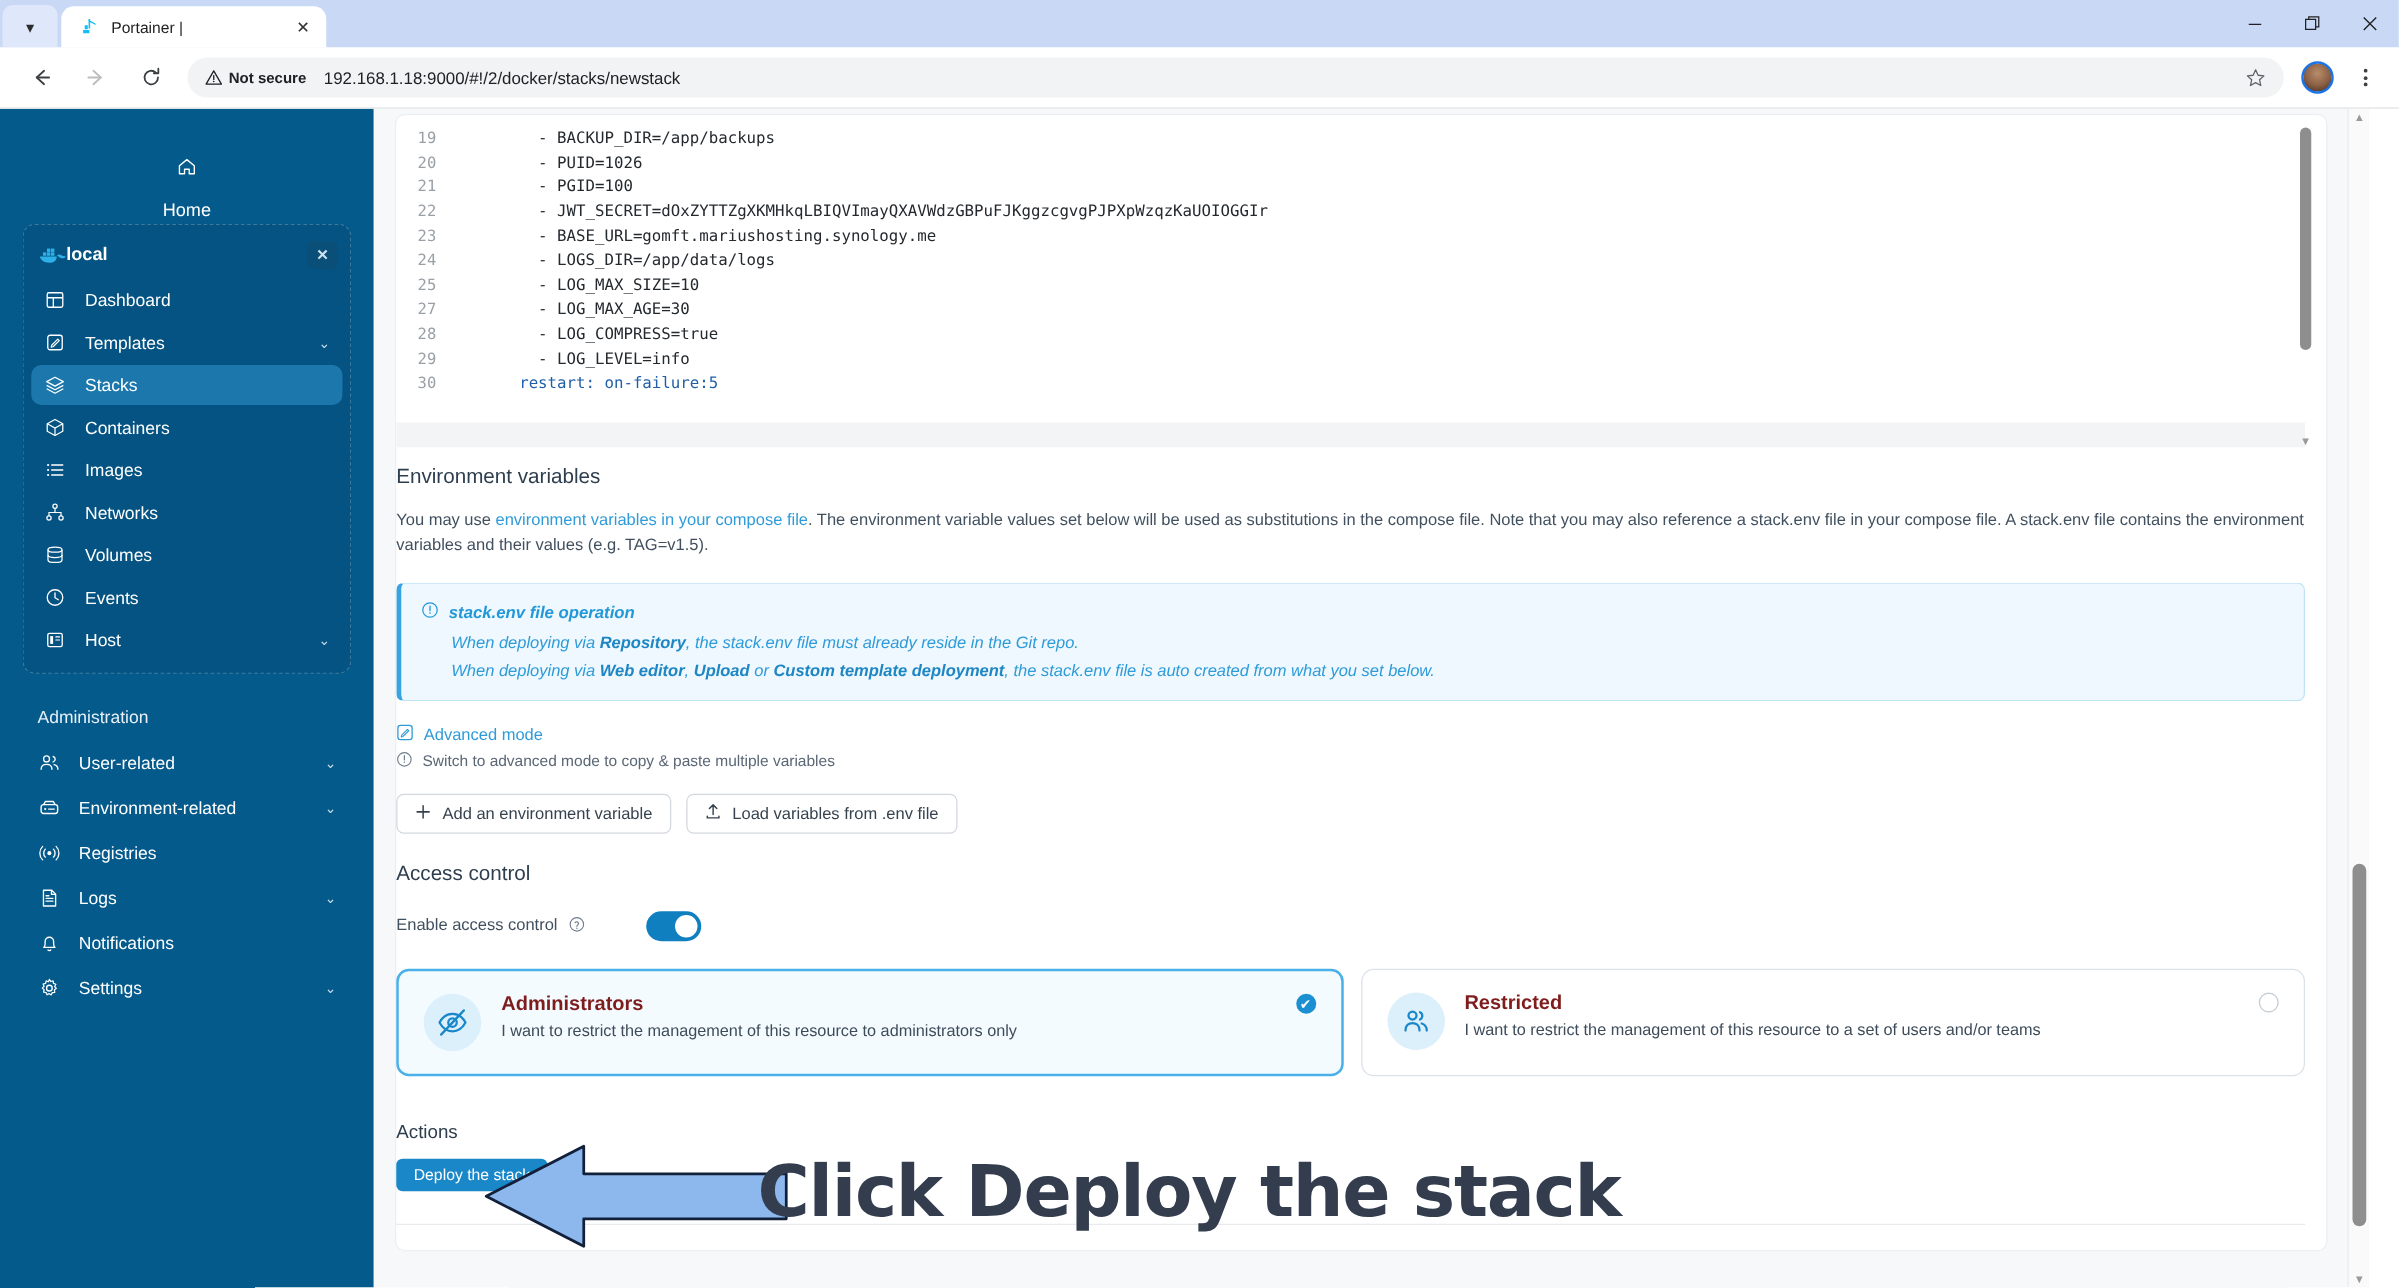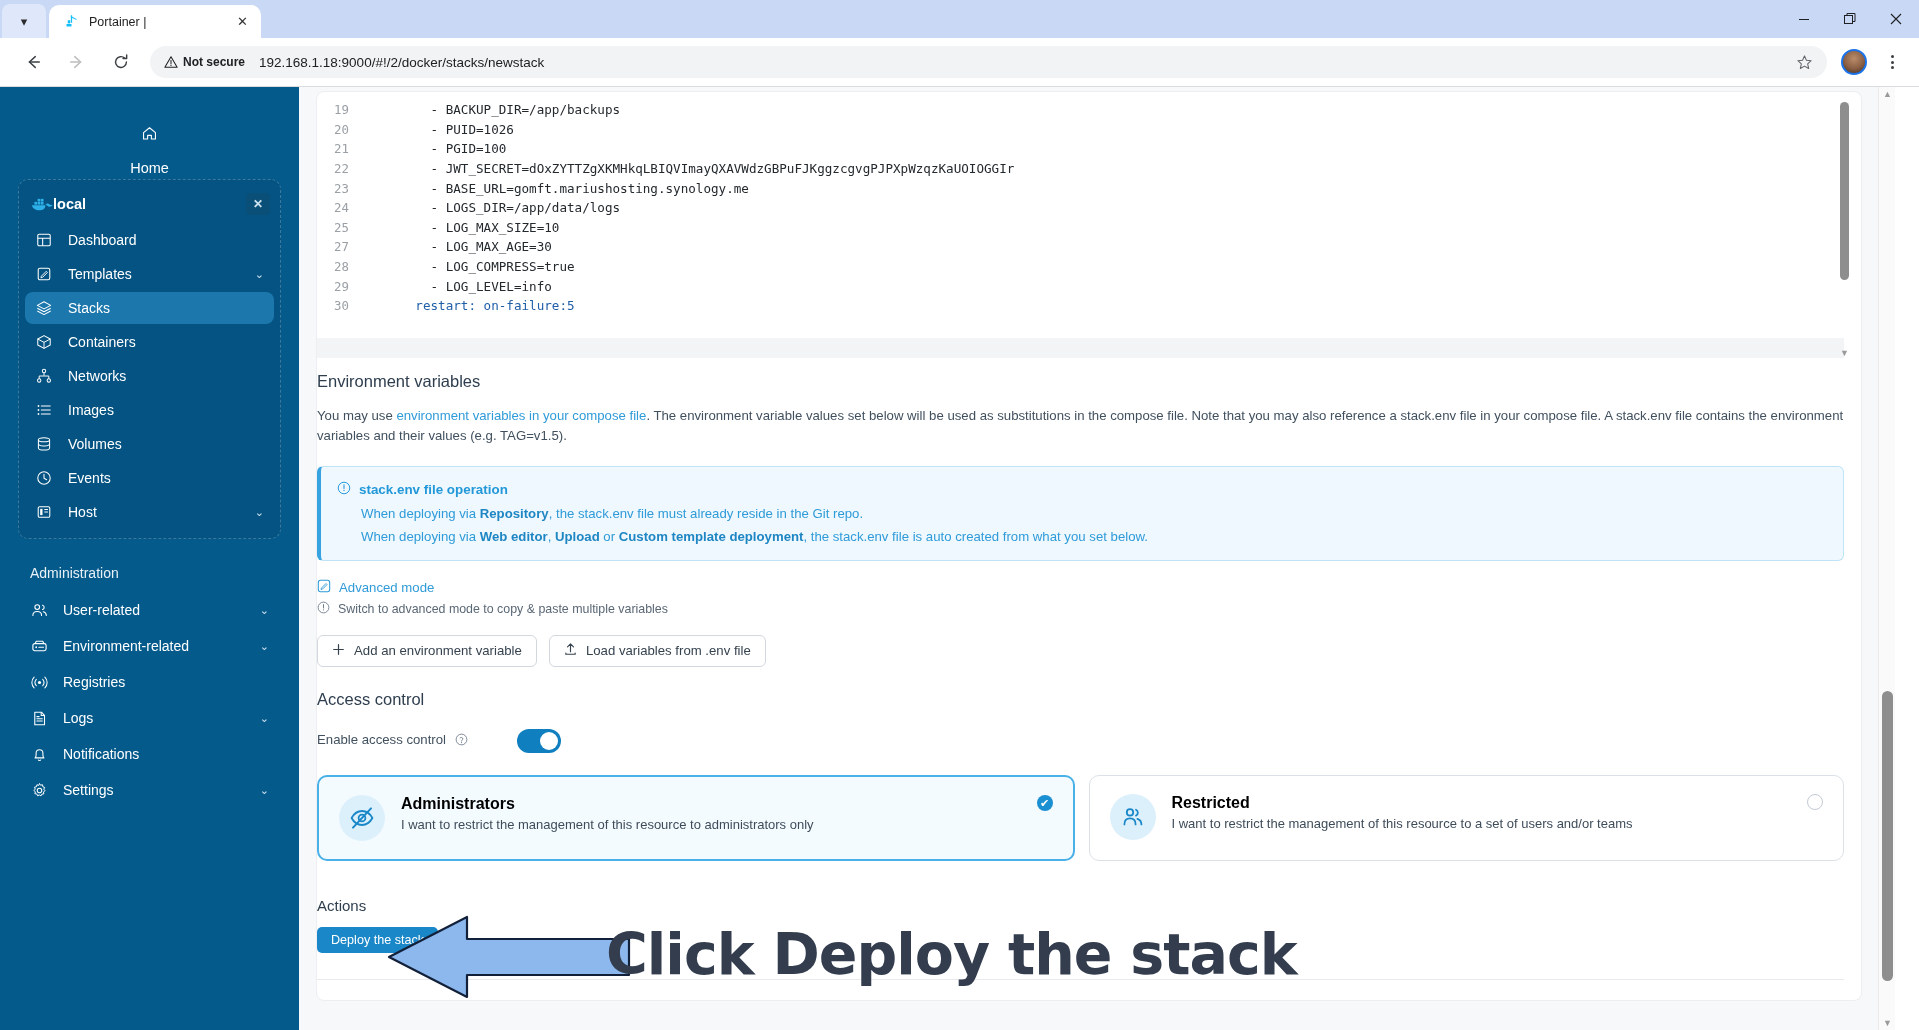--- a/index.html
+++ b/index.html
@@ -194,20 +194,21 @@
     font-size: 16.5px; color: #2e3e4e;
   }
   .body-txt { font-size: 13.2px; color: #41505f; line-height: 1.55; }
   .lnk { color: #2f9bd8; text-decoration: none; }
 
   .note-box {
     border: 1px solid #bfe4f6; background: #eef8fe;
     border-left: 4px solid #37a3e0;
     border-radius: 6px;
     padding: 14px 30px 16px 16px;
+    font-style: italic;
   }
   .note-title { color: #2398d9; font-weight: bold; font-size: 13.4px; display:flex; gap:8px; align-items:center; }
   .note-line { color: #2f9bd8; font-size: 13.2px; margin-left: 24px; margin-top: 8px; }
   .note-line b { color: #1f86c4; }
 
   .adv-mode { color: #2f9bd8; font-size: 13.2px; display: flex; align-items: center; gap: 8px; }
   .hint-row { color: #5a6775; font-size: 12.4px; display: flex; align-items: center; gap: 8px; margin-top: 5px; }
 
   .btn-outline {
     display: inline-flex; align-items: center; gap: 9px;
@@ -229,21 +230,21 @@
     border: 1px solid #dbe1e8; border-radius: 10px;
     padding: 18px 20px; position: relative;
     display: flex; gap: 16px; align-items: flex-start;
     background: #ffffff;
   }
   .acc-card.selected { border: 2px solid #49b0e8; background: #f4fbff; }
   .acc-ico {
     width: 46px; height: 46px; border-radius: 50%; background: #dcf0fc;
     display: flex; align-items: center; justify-content: center; flex: none;
   }
-  .acc-title { font-size: 16px; font-weight: bold; color: #000000; }
+  .acc-title { font-size: 16px; font-weight: bold; color: #7f1d1d; }
   .acc-desc { font-size: 13px; color: #3e4c5a; margin-top: 4px; }
   .acc-radio {
     position: absolute; right: 20px; top: 18px;
     width: 16px; height: 16px; border-radius: 50%;
     border: 1px solid #c3cbd4; background: #fff;
   }
   .acc-radio.on {
     border: none; background: #1a8fd1;
     display: flex; align-items: center; justify-content: center;
     color: #fff; font-size: 11px;
@@ -421,39 +422,39 @@
                 <path d="M9 1.8 L16 5.6 V12.4 L9 16.2 L2 12.4 V5.6 Z" fill="none" stroke="#fff" stroke-width="1.15" stroke-linejoin="round"></path>
                 <path d="M2 5.7 L9 9.4 L16 5.7 M9 9.4 V16.2" fill="none" stroke="#fff" stroke-width="1.1"></path>
               </svg>
             </span>
           <span class="lbl">Containers</span>
           <span class="chev"></span>
         </div>
         <div class="nav-item">
           <span class="ico">
               <svg width="16" height="16" viewBox="0 0 18 18">
+                <path d="M6 4.5 H16 M6 9 H16 M6 13.5 H16" stroke="#fff" stroke-width="1.2" stroke-linecap="round"></path>
+                <circle cx="2.8" cy="4.5" r="1" fill="#fff"></circle>
+                <circle cx="2.8" cy="9" r="1" fill="#fff"></circle>
+                <circle cx="2.8" cy="13.5" r="1" fill="#fff"></circle>
+              </svg>
+            </span>
+          <span class="lbl">Images</span>
+          <span class="chev"></span>
+        </div>
+        <div class="nav-item">
+          <span class="ico">
+              <svg width="16" height="16" viewBox="0 0 18 18">
                 <circle cx="9" cy="3.4" r="1.9" fill="none" stroke="#fff" stroke-width="1.15"></circle>
                 <circle cx="3.6" cy="14" r="1.9" fill="none" stroke="#fff" stroke-width="1.15"></circle>
                 <circle cx="14.4" cy="14" r="1.9" fill="none" stroke="#fff" stroke-width="1.15"></circle>
                 <path d="M9 5.4 V8.6 M3.6 12.1 V9 H14.4 V12.1" fill="none" stroke="#fff" stroke-width="1.1"></path>
               </svg>
             </span>
           <span class="lbl">Networks</span>
-          <span class="chev"></span>
-        </div>
-        <div class="nav-item">
-          <span class="ico">
-              <svg width="16" height="16" viewBox="0 0 18 18">
-                <path d="M6 4.5 H16 M6 9 H16 M6 13.5 H16" stroke="#fff" stroke-width="1.2" stroke-linecap="round"></path>
-                <circle cx="2.8" cy="4.5" r="1" fill="#fff"></circle>
-                <circle cx="2.8" cy="9" r="1" fill="#fff"></circle>
-                <circle cx="2.8" cy="13.5" r="1" fill="#fff"></circle>
-              </svg>
-            </span>
-          <span class="lbl">Images</span>
           <span class="chev"></span>
         </div>
         <div class="nav-item">
           <span class="ico">
               <svg width="16" height="16" viewBox="0 0 18 18">
                 <ellipse cx="9" cy="4.2" rx="6.3" ry="2.3" fill="none" stroke="#fff" stroke-width="1.15"></ellipse>
                 <path d="M2.7 4.2 V13.4 C2.7 14.7 5.5 15.7 9 15.7 C12.5 15.7 15.3 14.7 15.3 13.4 V4.2" fill="none" stroke="#fff" stroke-width="1.15"></path>
                 <path d="M2.7 9 C2.7 10.3 5.5 11.3 9 11.3 C12.5 11.3 15.3 10.3 15.3 9" fill="none" stroke="#fff" stroke-width="1.1"></path>
               </svg>
             </span>

